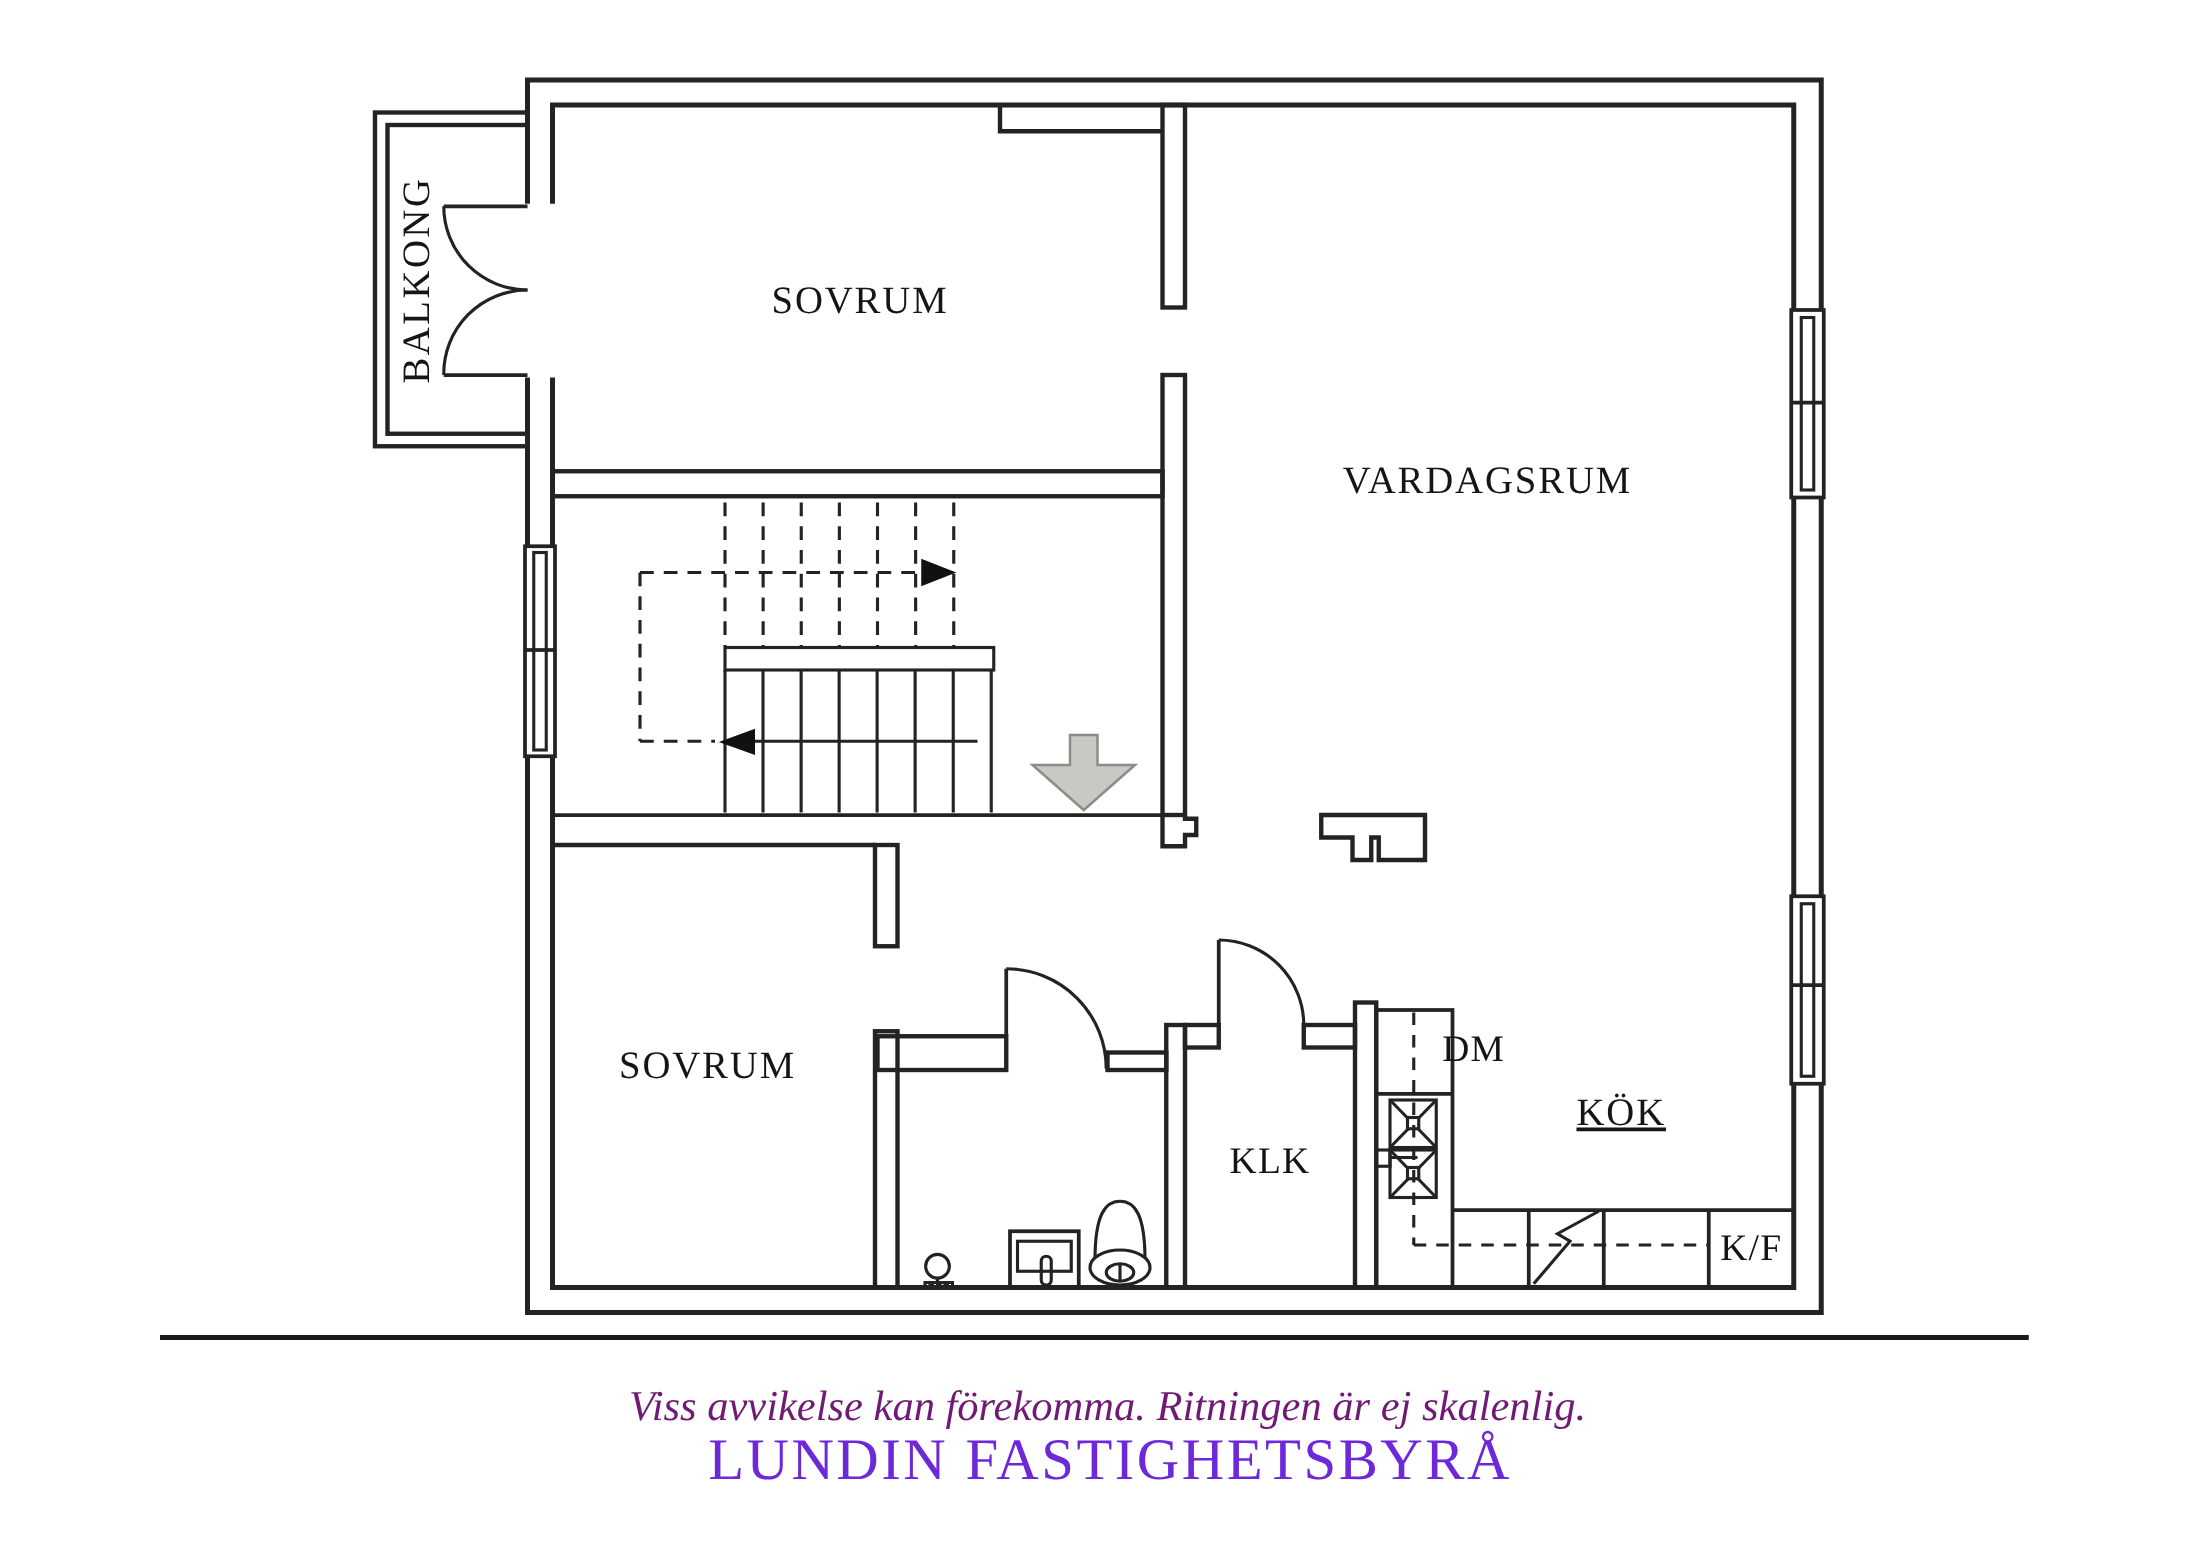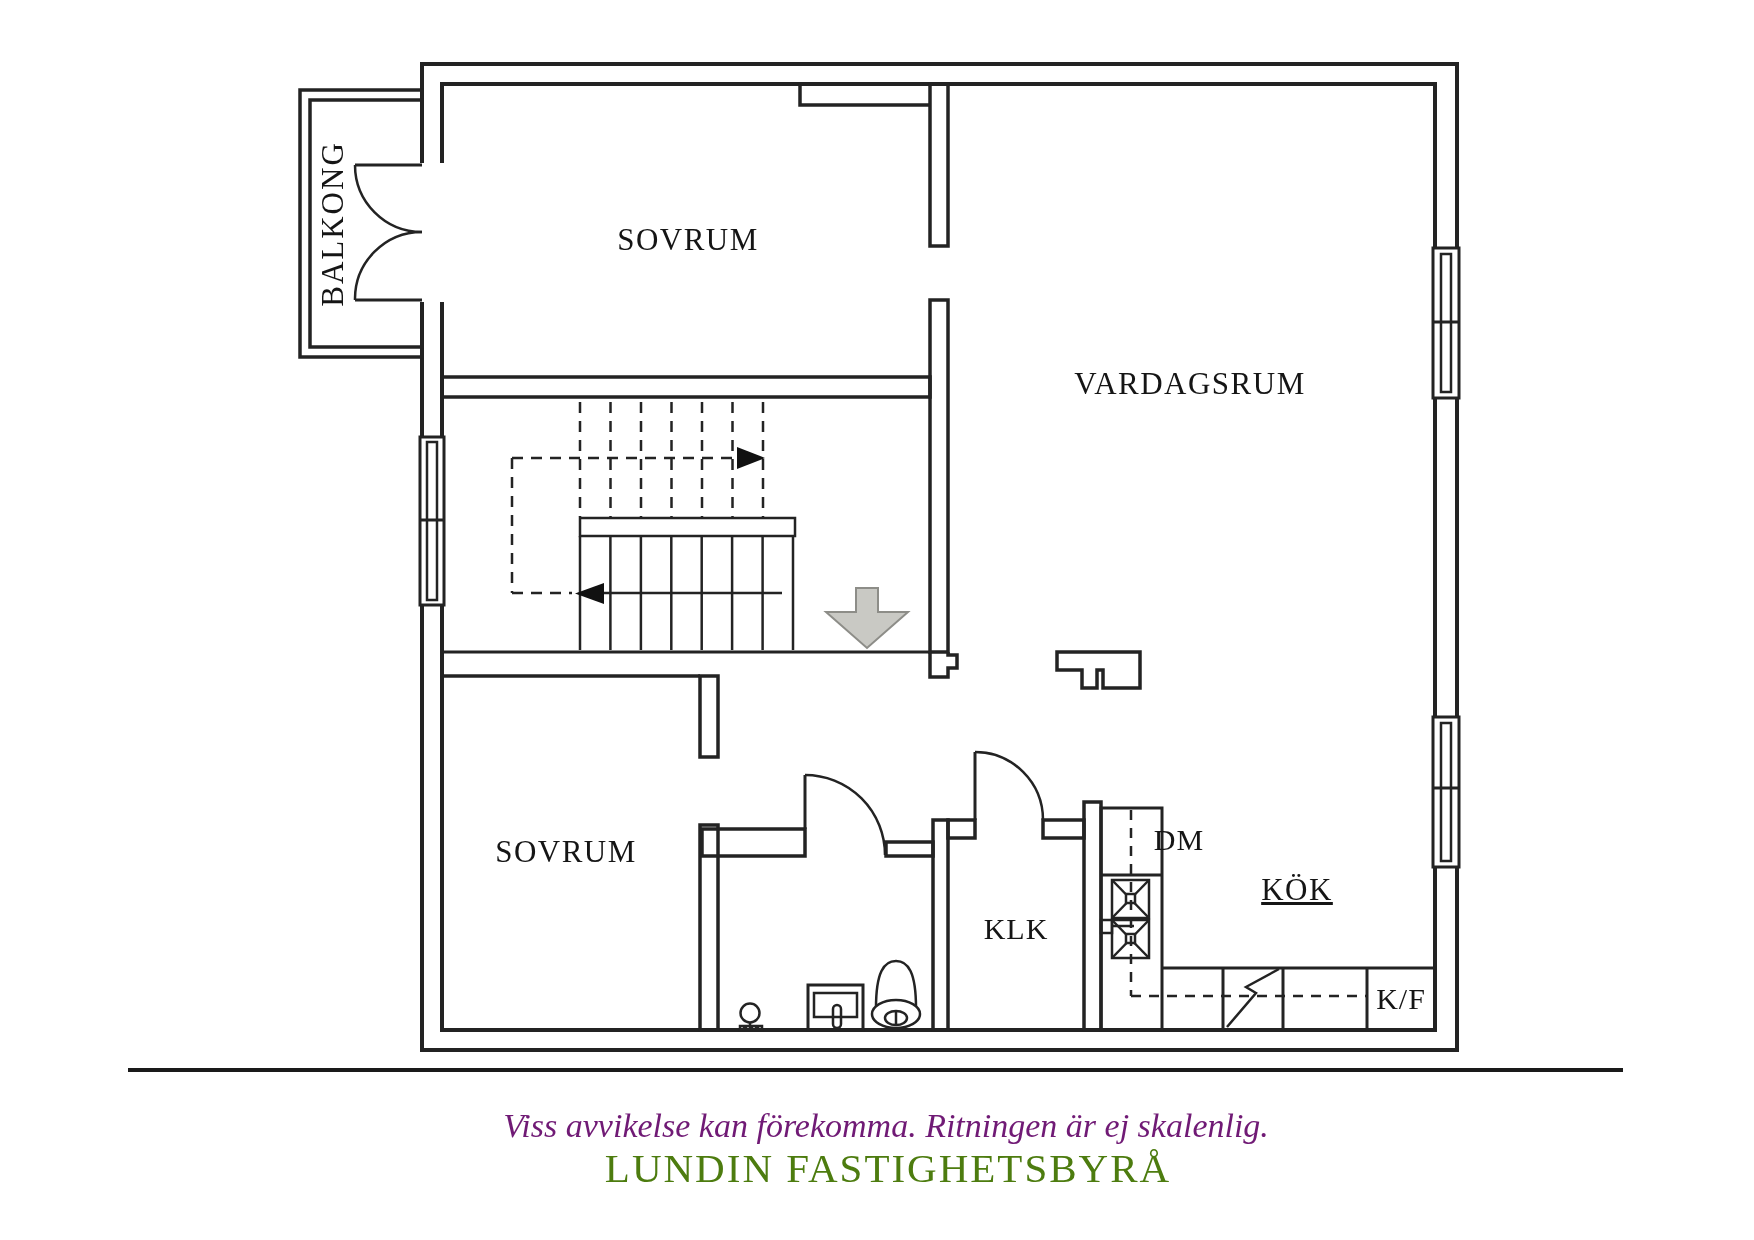--- a/index.html
+++ b/index.html
@@ -6,21 +6,21 @@
   #canvas{position:relative;width:1754px;height:1240px;background:#ffffff;overflow:hidden;
           font-family:"Liberation Serif","DejaVu Serif",serif;}
   #plan-svg{position:absolute;left:0;top:0;}
   .room-label{position:absolute;transform:translate(-50%,-50%);color:#151515;
               font-size:31px;letter-spacing:1.5px;white-space:nowrap;}
   .room-label.small{font-size:30px;letter-spacing:1px;}
   .vertical{transform:translate(-50%,-50%) rotate(-90deg);}
   .footer-disclaimer{position:absolute;transform:translate(-50%,-50%);font-style:italic;
               font-size:34px;color:#701a75;white-space:nowrap;}
   .footer-company{position:absolute;transform:translate(-50%,-50%);
-              font-size:41px;letter-spacing:2px;color:#4d7c0f;white-space:nowrap;}
+              font-size:47px;letter-spacing:2px;color:#6d28d9;white-space:nowrap;}
 </style>
 </head>
 <body>
 
 <div id="canvas">
 
 <svg id="plan-svg" width="1754" height="1240" viewBox="0 0 1754 1240" fill="none" stroke="#232323" stroke-width="3.5">
 
   <g>
     <rect x="422" y="64" width="1035" height="986" stroke-width="4"></rect>

